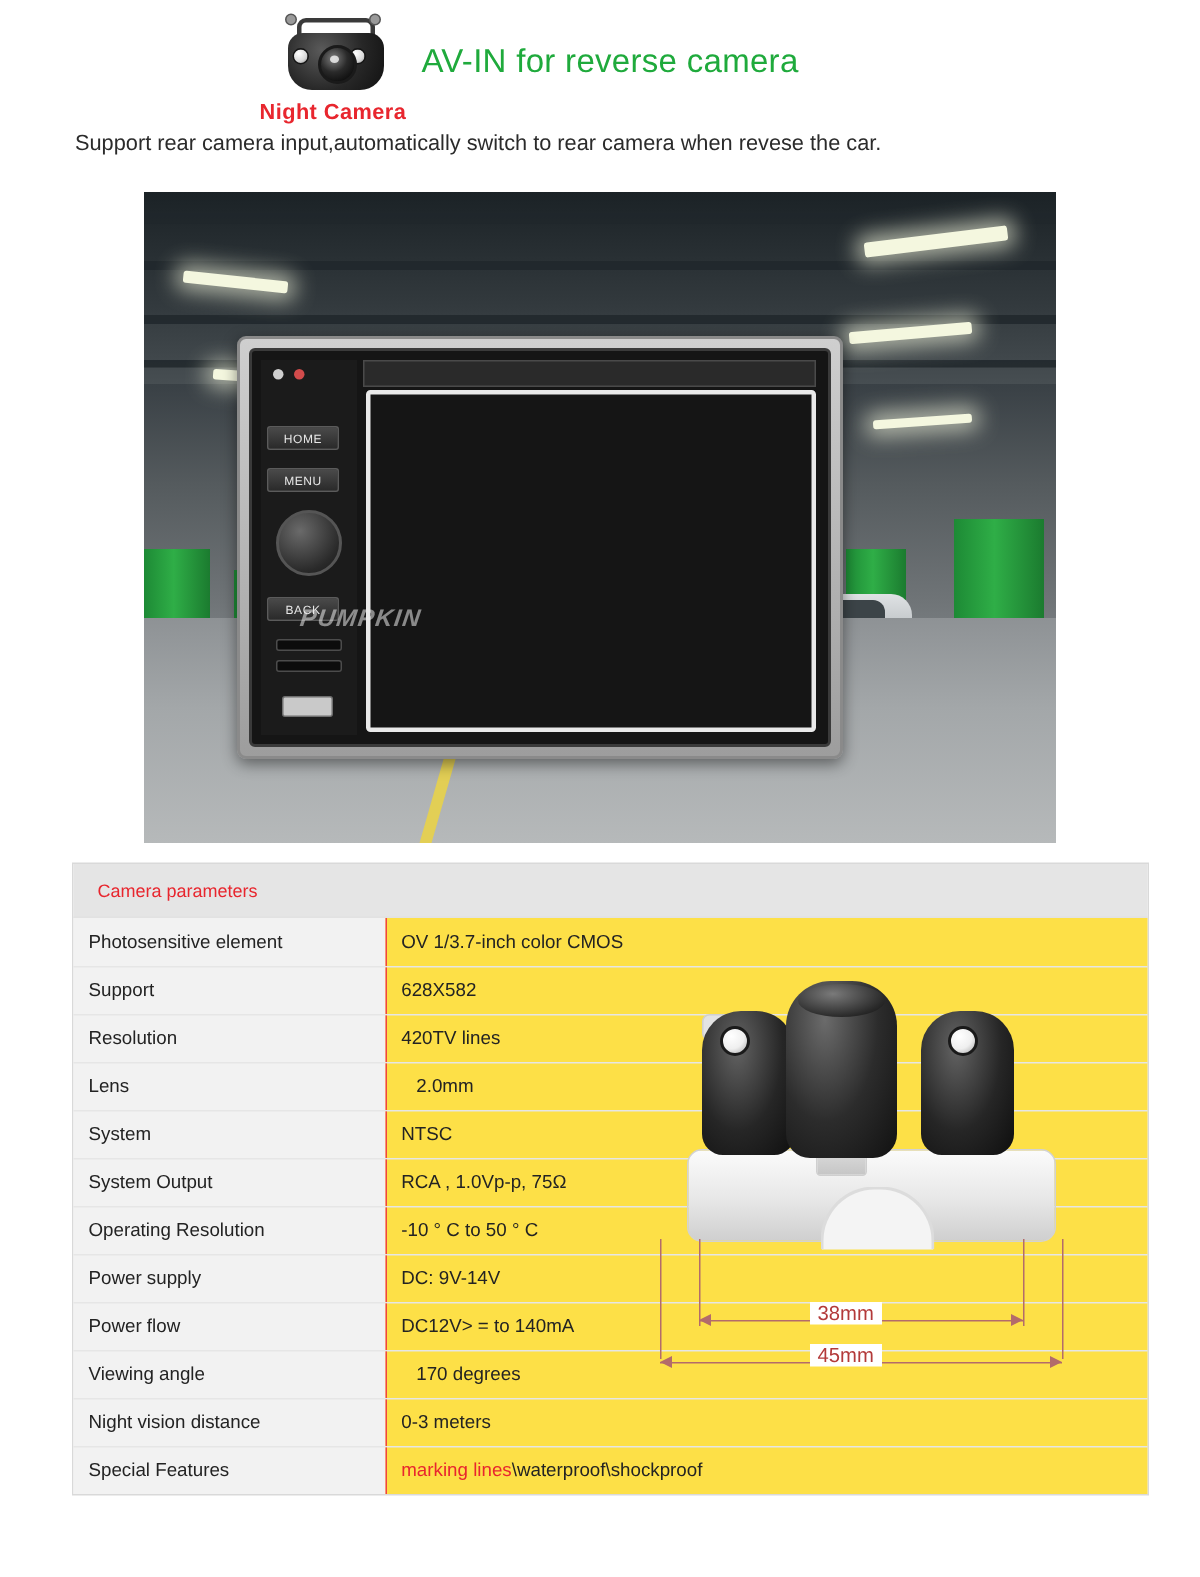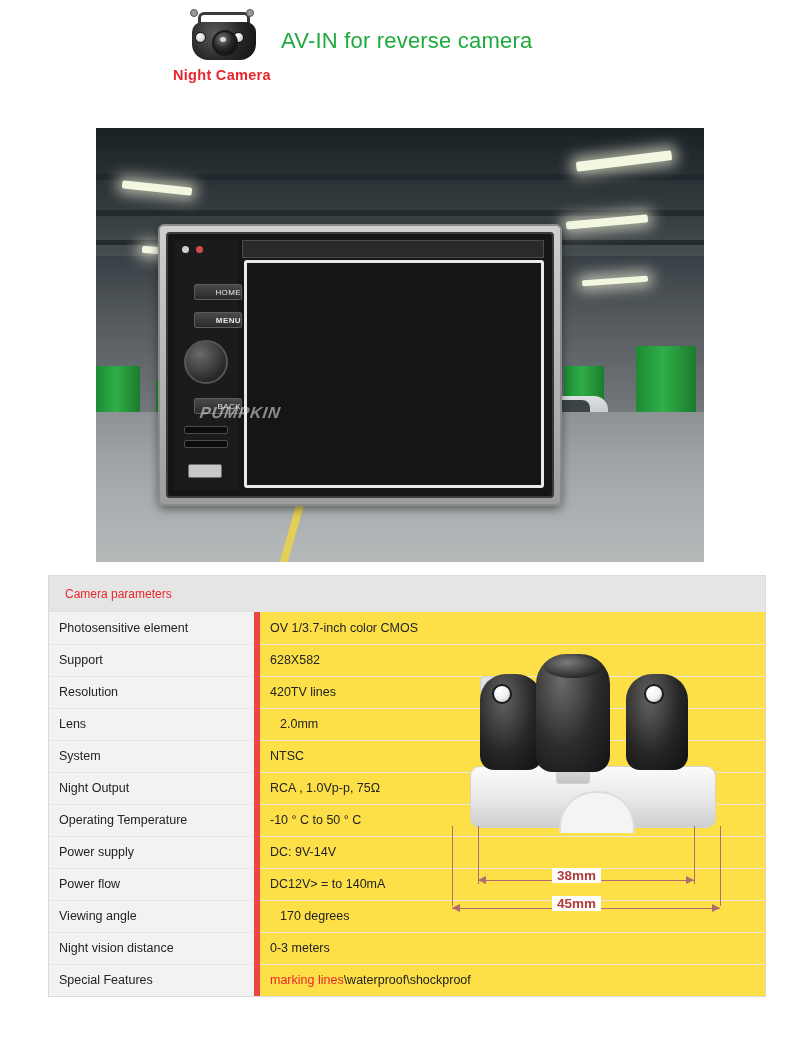--- a/index.html
+++ b/index.html
@@ -220,29 +220,29 @@
     border: 1px solid #4a4a4a;
   }
   .radio-left {
     position: absolute;
     left: 6px; top: 6px;
     width: 64px; bottom: 6px;
     background: #1b1b1b;
   }
   .rbtn {
     position: absolute;
-    left: 20px;
+    left: 4px;
     width: 48px;
     height: 16px;
     background: linear-gradient(180deg, #4a4a4a, #2a2a2a);
     border: 1px solid #5b5b5b;
     border-radius: 2px;
     color: #e6e6e6;
     font-size: 8px;
-    text-align: right;
+    text-align: center;
     line-height: 16px;
     letter-spacing: .4px;
   }
   .rknob {
     position: absolute;
     left: 10px;
     top: 74px;
     width: 44px;
     height: 44px;
     border-radius: 50%;
@@ -312,36 +312,35 @@
     height: 32px;
     font-size: 12.5px;
     color: #232323;
     border-bottom: 1px solid #e6e6e6;
     padding: 0 10px;
   }
   table.ptable tr:last-child td { border-bottom: none; }
   td.k {
     width: 208px;
     background: #f2f2f2;
-    border-right: 6px solid #ef4444;
+    border-right: 1px solid #ef4444;
     padding-left: 24px;
   }
   td.v { background: #fde047; padding-left: 16px; }
   td.v.pad { padding-left: 20px; }
   .red-text { color: #e8262e; }
 
   
   .prod {
     position: absolute;
-    left: 448px;
+    left: 436px;
     top: 640px;
     width: 300px;
     height: 300px;
     pointer-events: none;
-    font-weight: bold;
   }
   .p-base {
     position: absolute;
     left: 22px;
     top: 126px;
     width: 246px;
     height: 62px;
     background: linear-gradient(180deg, #fbfbfb 0%, #e7e7e7 55%, #cfcfcf 100%);
     border: 1px solid #d2d2d2;
     border-radius: 10px;
@@ -460,20 +459,21 @@
       <div class="cam-screw l"></div>
       <div class="cam-screw r"></div>
       <div class="cam-body"></div>
       <div class="cam-led l"></div>
       <div class="cam-led r"></div>
       <div class="cam-lens"></div>
     </div>
 
     <div class="free-camera">Night  Camera</div>
     <div class="title-av">AV-IN for reverse camera</div>
+    <div class="subtitle">Support rear camera input,automatically switch to rear camera when revese the car.</div>
   </div>
 
   <div class="photo">
     <div class="garage"></div>
 
     <div class="ceiling"></div>
     <div class="beam" style="left:0;top:14px;width:608px;height:7px;"></div>
     <div class="beam" style="left:0;top:46px;width:608px;height:6px;"></div>
     <div class="beam" style="left:0;top:82px;width:608px;height:6px;"></div>
     <div class="beam" style="left:0;top:112px;width:608px;height:5px;"></div>
@@ -496,21 +496,21 @@
     <div class="floor"></div>
     <div class="lane-line" style="left:196px;top:348px;width:8px;height:86px;transform:skewX(-16deg);"></div>
     <div class="lane-line" style="left:270px;top:332px;width:6px;height:46px;opacity:.6;"></div>
 
     <div class="radio">
       <div class="radio-inner">
         <div class="radio-left">
           <div class="radio-ind" style="left:8px;top:6px;background:#cfcfcf;"></div>
           <div class="radio-ind" style="left:22px;top:6px;background:#d24b4b;"></div>
           <div class="rbtn" style="top:44px;">HOME</div>
-          <div class="rbtn" style="top:72px;font-weight:bold;">MENU</div>
+          <div class="rbtn" style="top:72px;">MENU</div>
           <div class="rknob" style="top:100px;"></div>
           <div class="rbtn" style="top:158px;">BACK</div>
           <div class="rslot" style="top:186px;"></div>
           <div class="rslot" style="top:200px;"></div>
           <div class="rusb"></div>
         </div>
         <div class="radio-topbar"></div>
         <div class="radio-screen"></div>
       </div>
       <div class="brand-wm">PUMPKIN</div>
@@ -535,25 +535,25 @@
         </tr>
         <tr>
           <td class="k">Lens</td>
           <td class="v pad">2.0mm</td>
         </tr>
         <tr>
           <td class="k">System</td>
           <td class="v">NTSC</td>
         </tr>
         <tr>
-          <td class="k">Night Output</td>
+          <td class="k">System Output</td>
           <td class="v">RCA , 1.0Vp-p, 75Ω</td>
         </tr>
         <tr>
-          <td class="k">Operating Temperature</td>
+          <td class="k">Operating Resolution</td>
           <td class="v">-10 ° C to 50 ° C</td>
         </tr>
         <tr>
           <td class="k">Power supply</td>
           <td class="v">DC: 9V-14V</td>
         </tr>
         <tr>
           <td class="k">Power flow</td>
           <td class="v">DC12V&gt; = to 140mA</td>
         </tr>

